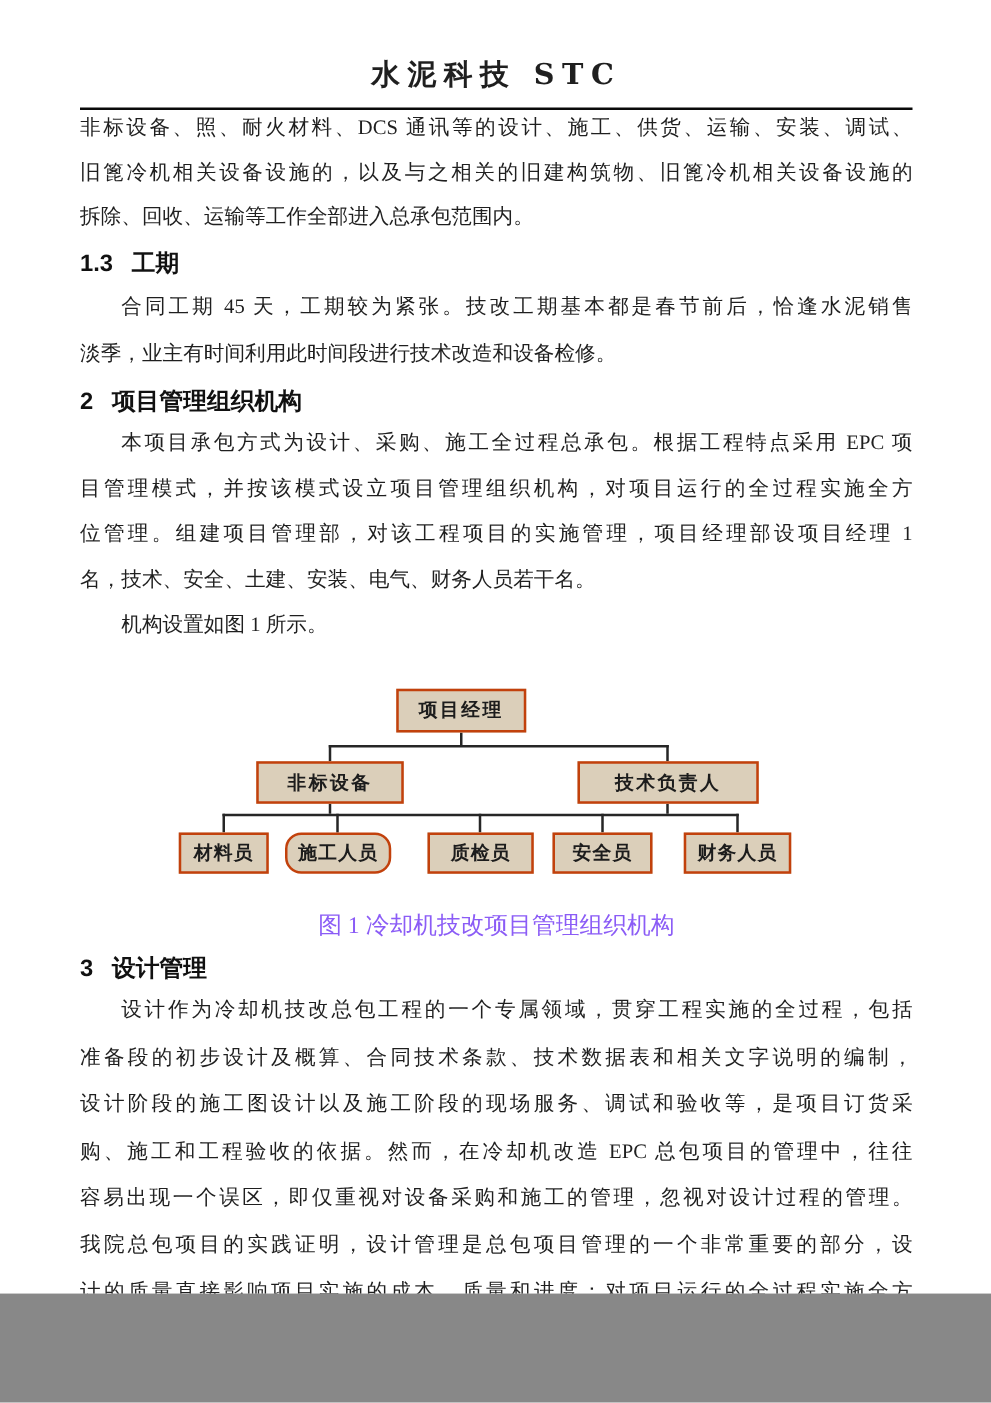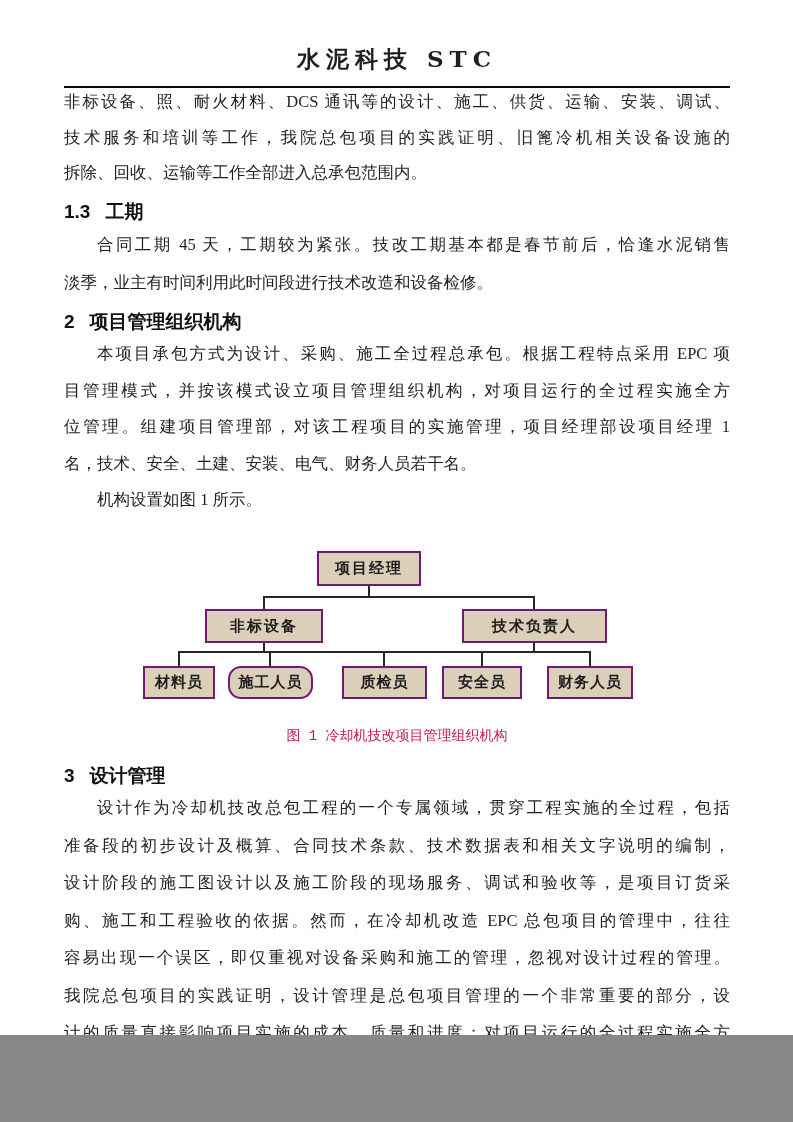--- a/index.html
+++ b/index.html
@@ -46,33 +46,33 @@
     font-weight:bold;font-size:19px;line-height:28px;
     color:#111;
   }
   .heading .num{margin-right:15px;}
 
   
   .chart{left:64px;top:548px;width:666px;height:158px;}
   .obox{
     position:absolute;
     background:#dbcfba;
-    border:2px solid #701a75;
+    border:2px solid #c2410c;
     box-sizing:border-box;
     display:flex;align-items:center;justify-content:center;
     font-size:15px;font-weight:600;
     letter-spacing:2px;
     color:#1c1c1c;
   }
   .cline{position:absolute;background:#262626;}
   .caption{
     top:727px;left:64px;width:666px;
     text-align:center;
-    font-family:Liberation Mono, monospace;
-    font-size:14px;color:#be185d;
+    font-family:Liberation Serif, serif;
+    font-size:19px;color:#8b5cf6;
   }
 
   
   .pagenum{
     top:1057px;left:64px;width:666px;text-align:center;
     font-family:"Liberation Sans","DejaVu Sans",sans-serif;
     font-size:12.5px;color:#111;
   }
   .issue{
     top:1057px;left:64px;width:624px;text-align:right;
@@ -83,21 +83,21 @@
 </head>
 <body>
 
 <div class="page">
 
   <div class="abs journal-title">水泥科技 STC</div>
   <div class="abs rule rule-top"></div>
 
   <div class="abs para lh355" style="top:84px;">
     <div class="bline">非标设备、照、耐火材料、DCS 通讯等的设计、施工、供货、运输、安装、调试、</div>
-    <div class="bline">技术服务和培训等工作，我院总包项目的实践证明、旧篦冷机相关设备设施的</div>
+    <div class="bline">旧篦冷机相关设备设施的，以及与之相关的旧建构筑物、旧篦冷机相关设备设施的</div>
     <div class="bline end">拆除、回收、运输等工作全部进入总承包范围内。</div>
   </div>
 
   <div class="abs heading" style="top:198px;">
     <span class="num">1.3</span><span>工期</span>
   </div>
   <div class="abs para lh375" style="top:226px;">
     <div class="bline ind">合同工期 45 天，工期较为紧张。技改工期基本都是春节前后，恰逢水泥销售</div>
     <div class="bline end">淡季，业主有时间利用此时间段进行技术改造和设备检修。</div>
   </div>

